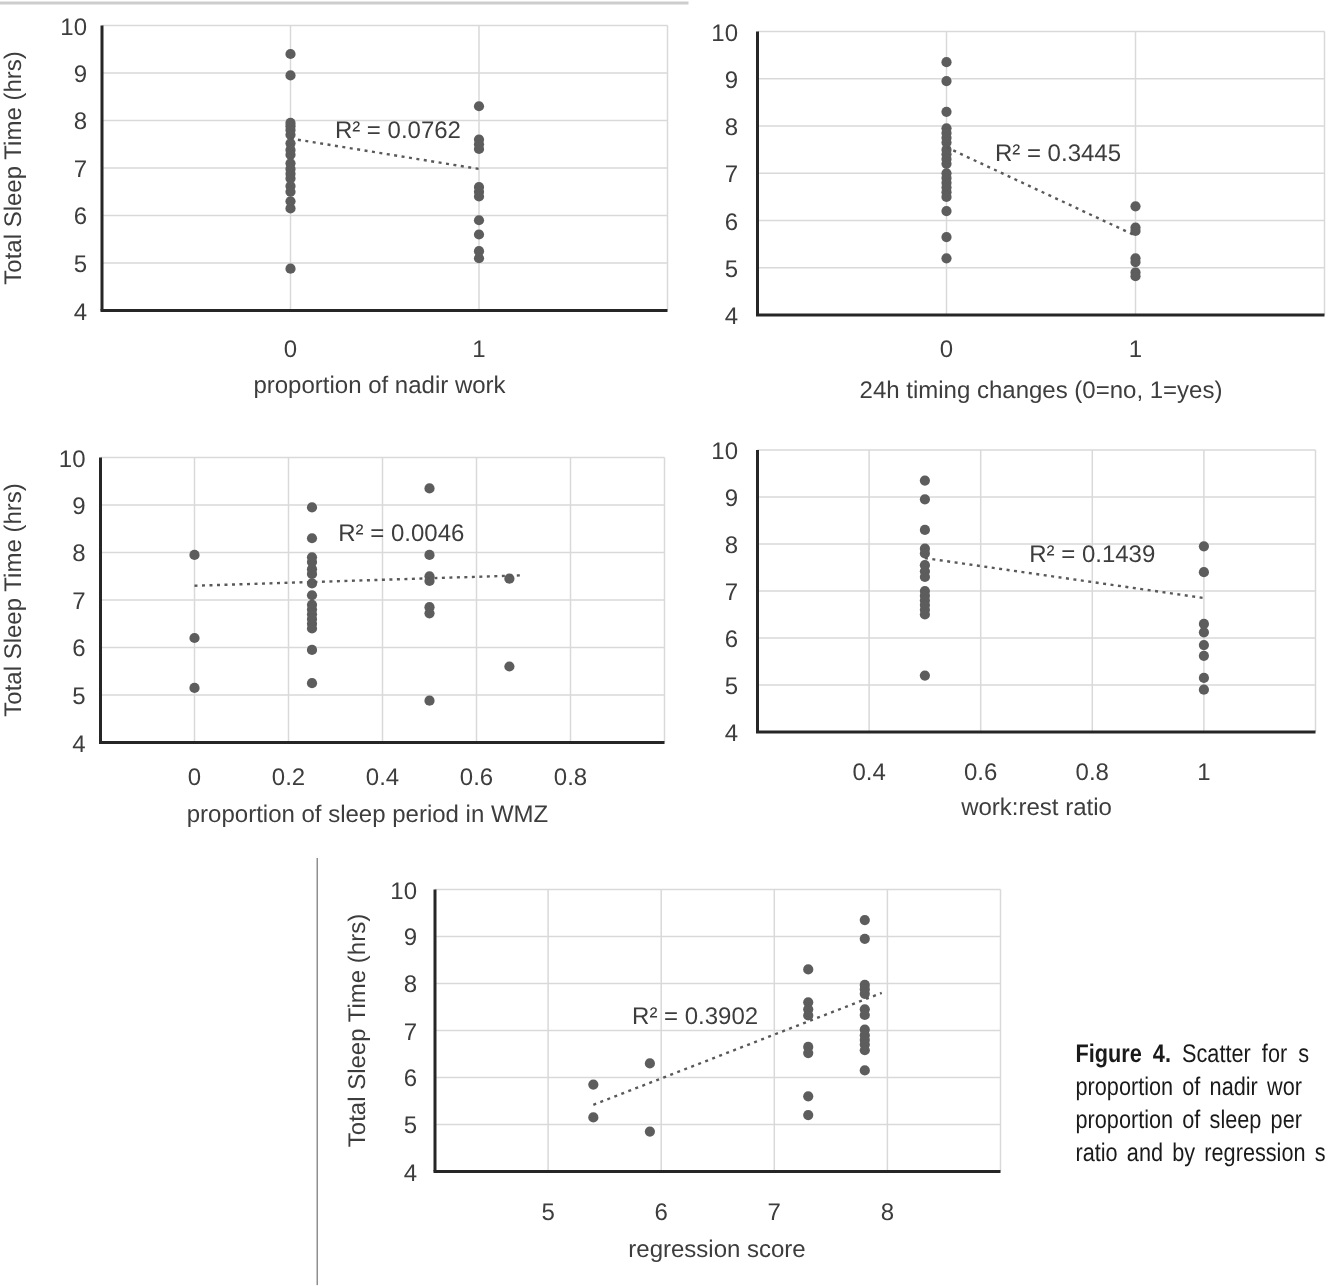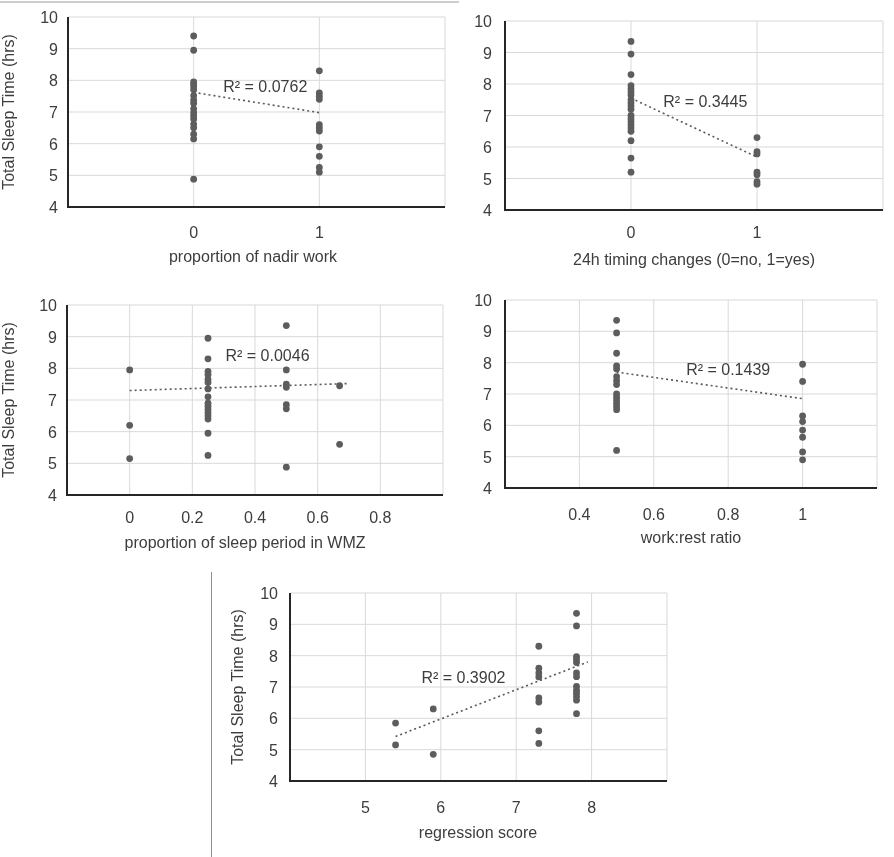--- a/index.html
+++ b/index.html
@@ -292,13 +292,21 @@
         <text fill="#3d3d3d" font-size="16" x="278" y="693" text-anchor="end">7</text>
         <text fill="#3d3d3d" font-size="16" x="278" y="661.6666666666666" text-anchor="end">8</text>
         <text fill="#3d3d3d" font-size="16" x="278" y="630.3333333333333" text-anchor="end">9</text>
         <text fill="#3d3d3d" font-size="16" x="278" y="599" text-anchor="end">10</text>
         <text fill="#3d3d3d" font-size="16" x="463.41999999999996" y="682.6" text-anchor="middle">R² = 0.3902</text>
         <text fill="#3d3d3d" font-size="16" x="478" y="838" text-anchor="middle">regression score</text>
         <text fill="#3d3d3d" font-size="16" x="243" y="687" text-anchor="middle" transform="rotate(-90 243 687)">Total Sleep Time (hrs)</text>
       </g>
     </svg>
 
+  <div class="caption-clip">
+    <div class="caption-inner">
+      <div class="cap-line cap-line1"><span class="cap-bold">Figure 4.</span><span> Scatter for s</span></div>
+      <div class="cap-line">proportion of nadir wor</div>
+      <div class="cap-line">proportion of sleep per</div>
+      <div class="cap-line">ratio and by regression s</div>
+    </div>
+  </div>
 </div>
 
 </body></html>

